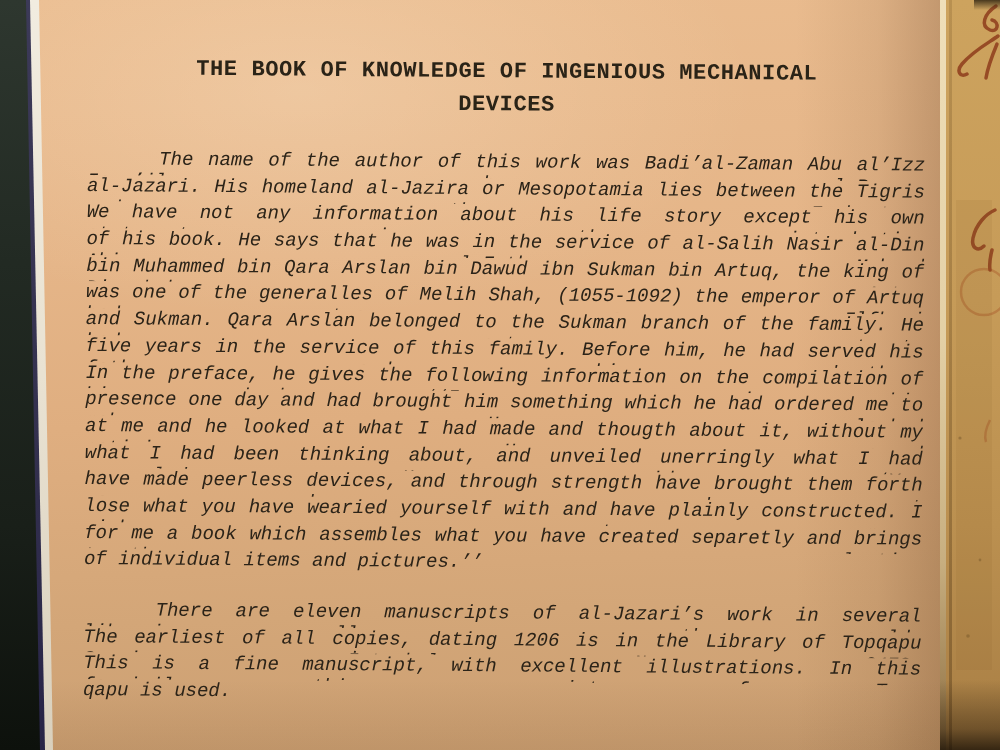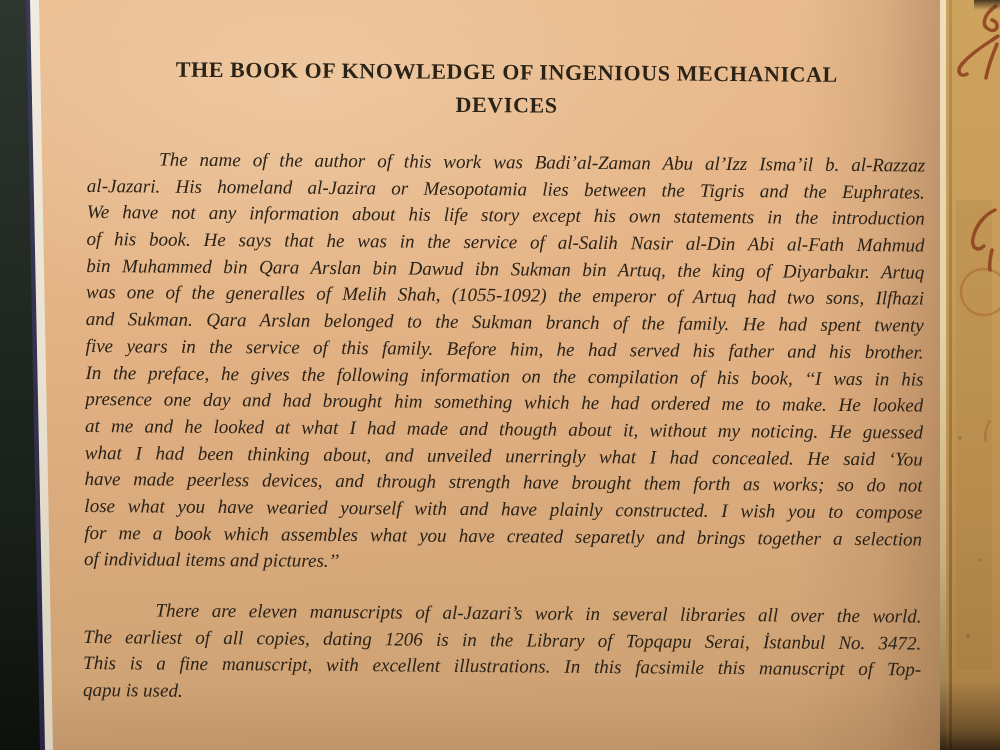--- a/index.html
+++ b/index.html
@@ -1,21 +1,21 @@
 <!DOCTYPE html>
 <html><head>
 <meta charset="utf-8">
 <style>
   html,body{margin:0;padding:0;}
   body{
     width:1000px;height:750px;overflow:hidden;
     font-family:"Liberation Serif","DejaVu Serif",serif;
     background:#14190f;
   }
-  .photo{position:relative;width:1000px;height:750px;overflow:hidden;}
+  .photo{position:relative;width:1000px;height:750px;overflow:hidden;font-family:Liberation Mono, monospace;}
 
   
   .book-page{
     position:absolute;inset:0;
     background:
       radial-gradient(ellipse 700px 350px at 30% 12%, rgba(255,236,210,0.28), rgba(255,236,210,0) 65%),
       linear-gradient(178deg,#eabc8f 0%,#e5b588 34%,#dfae80 55%,#d3a678 80%,#cb9f72 100%);
   }
   .page-right-shade{
     position:absolute;top:0;right:55px;width:150px;height:750px;

